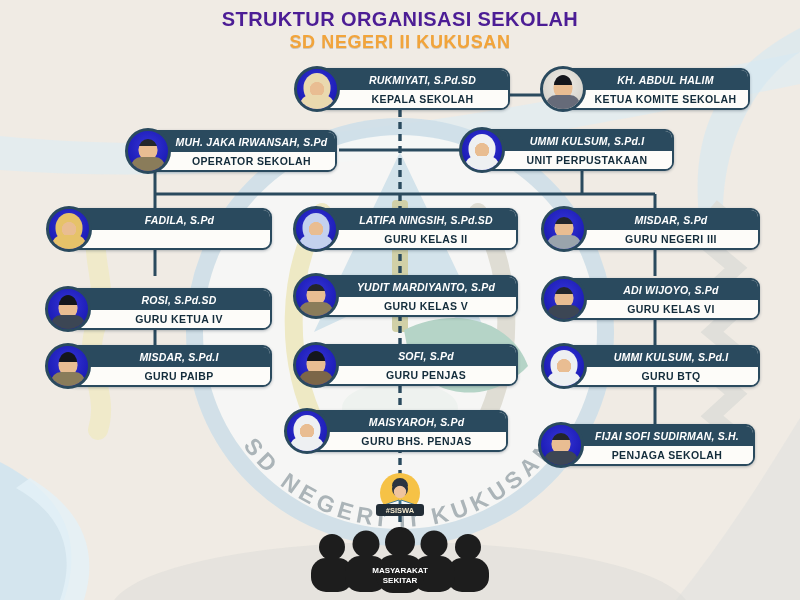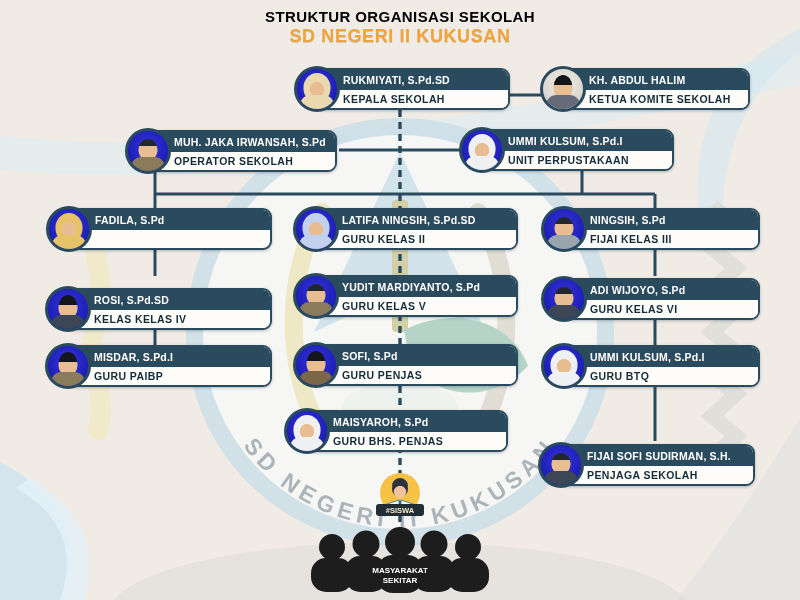--- a/index.html
+++ b/index.html
@@ -6,30 +6,30 @@
     --navy:#2a4a5e; --orange:#f2a43a; --bg:#f0ebe4; --card-body:#fdfcf9;
     --photo-blue-1:#3535d8; --photo-blue-2:#1212a8; --badge-yellow:#f6c246; --silhouette:#1d1d1d;
   }
   *{margin:0;padding:0;box-sizing:border-box;}
   body{width:800px;height:600px;position:relative;overflow:hidden;background:var(--bg);
        font-family:"Liberation Sans",sans-serif;}
   svg.layer{position:absolute;left:0;top:0;}
   #decor{z-index:0;}
   #lines{z-index:1;}
   .titles{position:absolute;top:8px;left:0;width:800px;text-align:center;z-index:3;}
-  .title1{font-size:15px;font-weight:bold;color:#000000;letter-spacing:.4px;}
+  .title1{font-size:20px;font-weight:bold;color:#4c1d95;letter-spacing:.4px;}
   .title2{font-size:18px;font-weight:bold;color:var(--orange);letter-spacing:.6px;margin-top:1px;
           text-shadow:0 1px 0 rgba(60,40,0,.18);}
   .card{position:absolute;height:42px;z-index:2;}
   .bars{margin-left:22px;height:42px;border:2px solid var(--navy);border-radius:9px;overflow:hidden;
         box-shadow:0 1px 3px rgba(20,40,60,.3);background:var(--card-body);}
   .name{height:20px;line-height:20px;background:var(--navy);color:#fff;font-weight:bold;
-        font-size:10.5px;letter-spacing:.2px;padding:0 6px 0 25px;white-space:nowrap;}
+        font-size:10.5px;letter-spacing:.2px;text-align:center;padding:0 6px 0 25px;white-space:nowrap;font-style:italic;}
   .role{height:18px;line-height:18px;background:var(--card-body);color:#132c3b;font-weight:bold;
-        font-size:10.5px;letter-spacing:.4px;text-align:left;padding:0 6px 0 25px;white-space:nowrap;}
+        font-size:10.5px;letter-spacing:.4px;text-align:center;padding:0 6px 0 25px;white-space:nowrap;}
   .avatar{position:absolute;left:0;top:50%;transform:translateY(-50%);width:46px;height:46px;
           border-radius:50%;border:3px solid var(--navy);overflow:hidden;z-index:2;
           background:radial-gradient(circle at 50% 40%,var(--photo-blue-1),var(--photo-blue-2));}
   .avatar::before{content:'';position:absolute;left:50%;top:8px;transform:translateX(-50%);
           width:19px;height:21px;border-radius:50% 50% 45% 45%;background:#e9bd92;}
   .avatar::after{content:'';position:absolute;left:50%;bottom:-4px;transform:translateX(-50%);
           width:34px;height:18px;border-radius:10px 10px 0 0;background:var(--shirt,#46566a);}
   .av-hijab::before{width:27px;height:29px;top:4px;border-radius:50% 50% 46% 46%;
           background:radial-gradient(circle at 50% 56%,#e9bd92 0 7px,var(--hw,#eee) 7.5px);}
   .av-hijab::after{background:var(--hw,#eee);}
@@ -163,30 +163,30 @@
   <span class="avatar av-hijab hw-blue"></span>
   <div class="bars">
       <div class="name">LATIFA NINGSIH, S.Pd.SD</div>
   <div class="role">GURU KELAS II</div>
     </div>
 </div>
 
 <div class="card" style="left:541px;top:208px;width:219px;">
   <span class="avatar av-hair shirt-grey"></span>
   <div class="bars">
-      <div class="name">NINGSIH, S.Pd</div>
-  <div class="role">FIJAI KELAS III</div>
+      <div class="name">MISDAR, S.Pd</div>
+  <div class="role">GURU NEGERI III</div>
     </div>
 </div>
 
 <div class="card" style="left:45px;top:276px;width:227px;margin-top:12px;">
   <span class="avatar av-peci shirt-dark"></span>
   <div class="bars">
       <div class="name">ROSI, S.Pd.SD</div>
-  <div class="role">KELAS KELAS IV</div>
+  <div class="role">GURU KETUA IV</div>
     </div>
 </div>
 
 <div class="card" style="left:293px;top:275px;width:225px;">
   <span class="avatar av-hair shirt-uniform"></span>
   <div class="bars">
       <div class="name">YUDIT MARDIYANTO, S.Pd</div>
   <div class="role">GURU KELAS V</div>
     </div>
 </div>
@@ -224,19 +224,19 @@
 </div>
 
 <div class="card" style="left:284px;top:410px;width:224px;">
   <span class="avatar av-hijab hw-white"></span>
   <div class="bars">
       <div class="name">MAISYAROH, S.Pd</div>
   <div class="role">GURU BHS. PENJAS</div>
     </div>
 </div>
 
-<div class="card" style="left:538px;top:444px;width:217px;">
+<div class="card" style="left:538px;top:424px;width:217px;">
   <span class="avatar av-hair shirt-dark"></span>
   <div class="bars">
       <div class="name">FIJAI SOFI SUDIRMAN, S.H.</div>
   <div class="role">PENJAGA SEKOLAH</div>
     </div>
 </div>
 
 </body></html>

